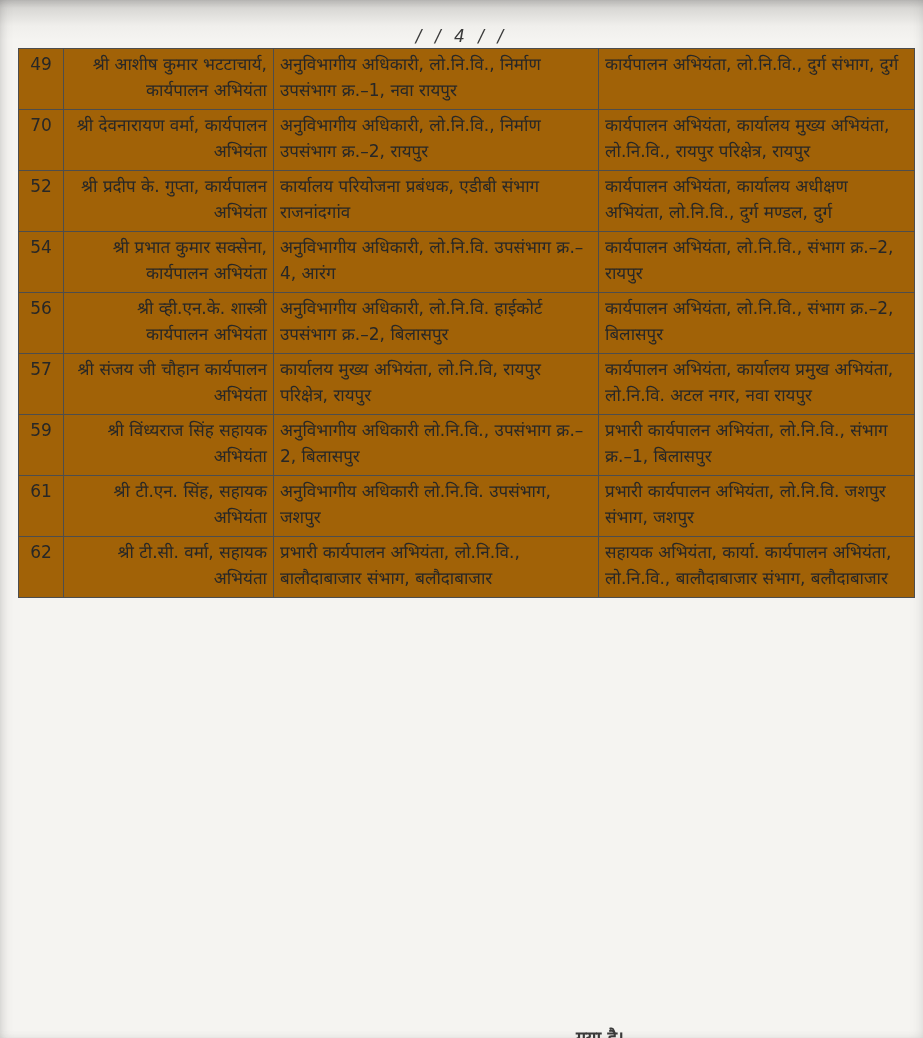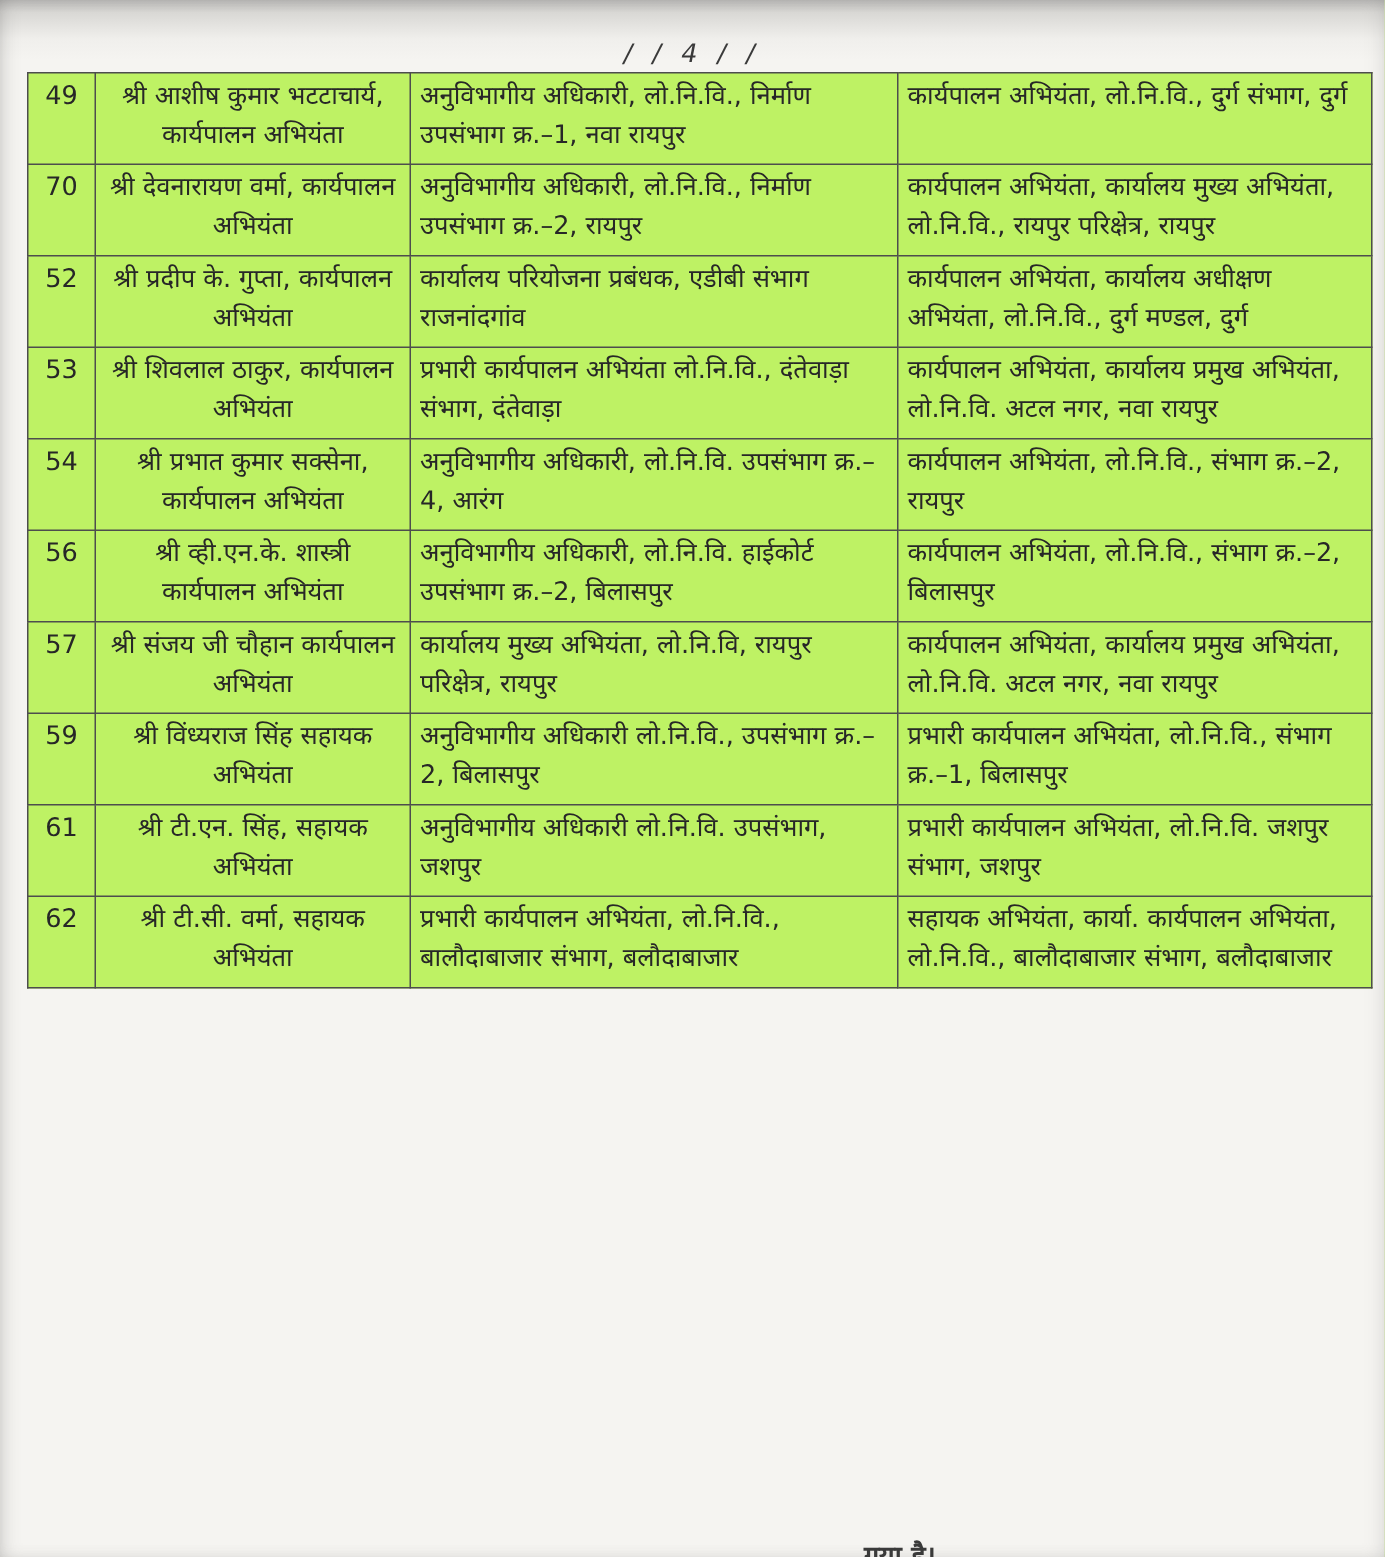--- a/index.html
+++ b/index.html
@@ -31,37 +31,37 @@
     color: #3a3a3a;
     font-style: italic;
   }
   table.transfer-table {
     position: absolute;
     top: 48px;
     left: 18px;
     width: 896px;
     border-collapse: collapse;
     table-layout: fixed;
-    background: #bef264;
+    background: #a16207;
   }
   table.transfer-table td {
     border: 1.4px solid #4d4d4d;
     vertical-align: top;
     font-size: 17px;
     line-height: 1.5;
     padding: 3px 6px 6px 6px;
     color: #272727;
     word-wrap: break-word;
   }
   col.c-sno  { width: 45px; }
   col.c-name { width: 210px; }
   col.c-from { width: 325px; }
   col.c-to   { width: 316px; }
   td.cell-sno  { text-align: center; padding-top: 4px; }
-  td.cell-name { text-align: center; padding-left: 12px; }
+  td.cell-name { text-align: right; padding-left: 12px; }
   td.cell-from { text-align: left; }
   td.cell-to   { text-align: left; }
   .footer-partial {
     position: absolute;
     left: 30px;
     top: 1026px;
     width: 860px;
     height: 12px;
     overflow: hidden;
     text-align: center;
@@ -98,26 +98,20 @@
           <td class="cell-from">अनुविभागीय अधिकारी, लो.नि.वि., निर्माण उपसंभाग क्र.–2, रायपुर</td>
           <td class="cell-to">कार्यपालन अभियंता, कार्यालय मुख्य अभियंता, लो.नि.वि., रायपुर परिक्षेत्र, रायपुर</td>
         </tr>
         <tr>
           <td class="cell-sno">52</td>
           <td class="cell-name">श्री प्रदीप के. गुप्ता, कार्यपालन अभियंता</td>
           <td class="cell-from">कार्यालय परियोजना प्रबंधक, एडीबी संभाग राजनांदगांव</td>
           <td class="cell-to">कार्यपालन अभियंता, कार्यालय अधीक्षण अभियंता, लो.नि.वि., दुर्ग मण्डल, दुर्ग</td>
         </tr>
         <tr>
-          <td class="cell-sno">53</td>
-          <td class="cell-name">श्री शिवलाल ठाकुर, कार्यपालन अभियंता</td>
-          <td class="cell-from">प्रभारी कार्यपालन अभियंता लो.नि.वि., दंतेवाड़ा संभाग, दंतेवाड़ा</td>
-          <td class="cell-to">कार्यपालन अभियंता, कार्यालय प्रमुख अभियंता, लो.नि.वि. अटल नगर, नवा रायपुर</td>
-        </tr>
-        <tr>
           <td class="cell-sno">54</td>
           <td class="cell-name">श्री प्रभात कुमार सक्सेना, कार्यपालन अभियंता</td>
           <td class="cell-from">अनुविभागीय अधिकारी, लो.नि.वि. उपसंभाग क्र.–4, आरंग</td>
           <td class="cell-to">कार्यपालन अभियंता, लो.नि.वि., संभाग क्र.–2, रायपुर</td>
         </tr>
         <tr>
           <td class="cell-sno">56</td>
           <td class="cell-name">श्री व्ही.एन.के. शास्त्री कार्यपालन अभियंता</td>
           <td class="cell-from">अनुविभागीय अधिकारी, लो.नि.वि. हाईकोर्ट उपसंभाग क्र.–2, बिलासपुर</td>
           <td class="cell-to">कार्यपालन अभियंता, लो.नि.वि., संभाग क्र.–2, बिलासपुर</td>

